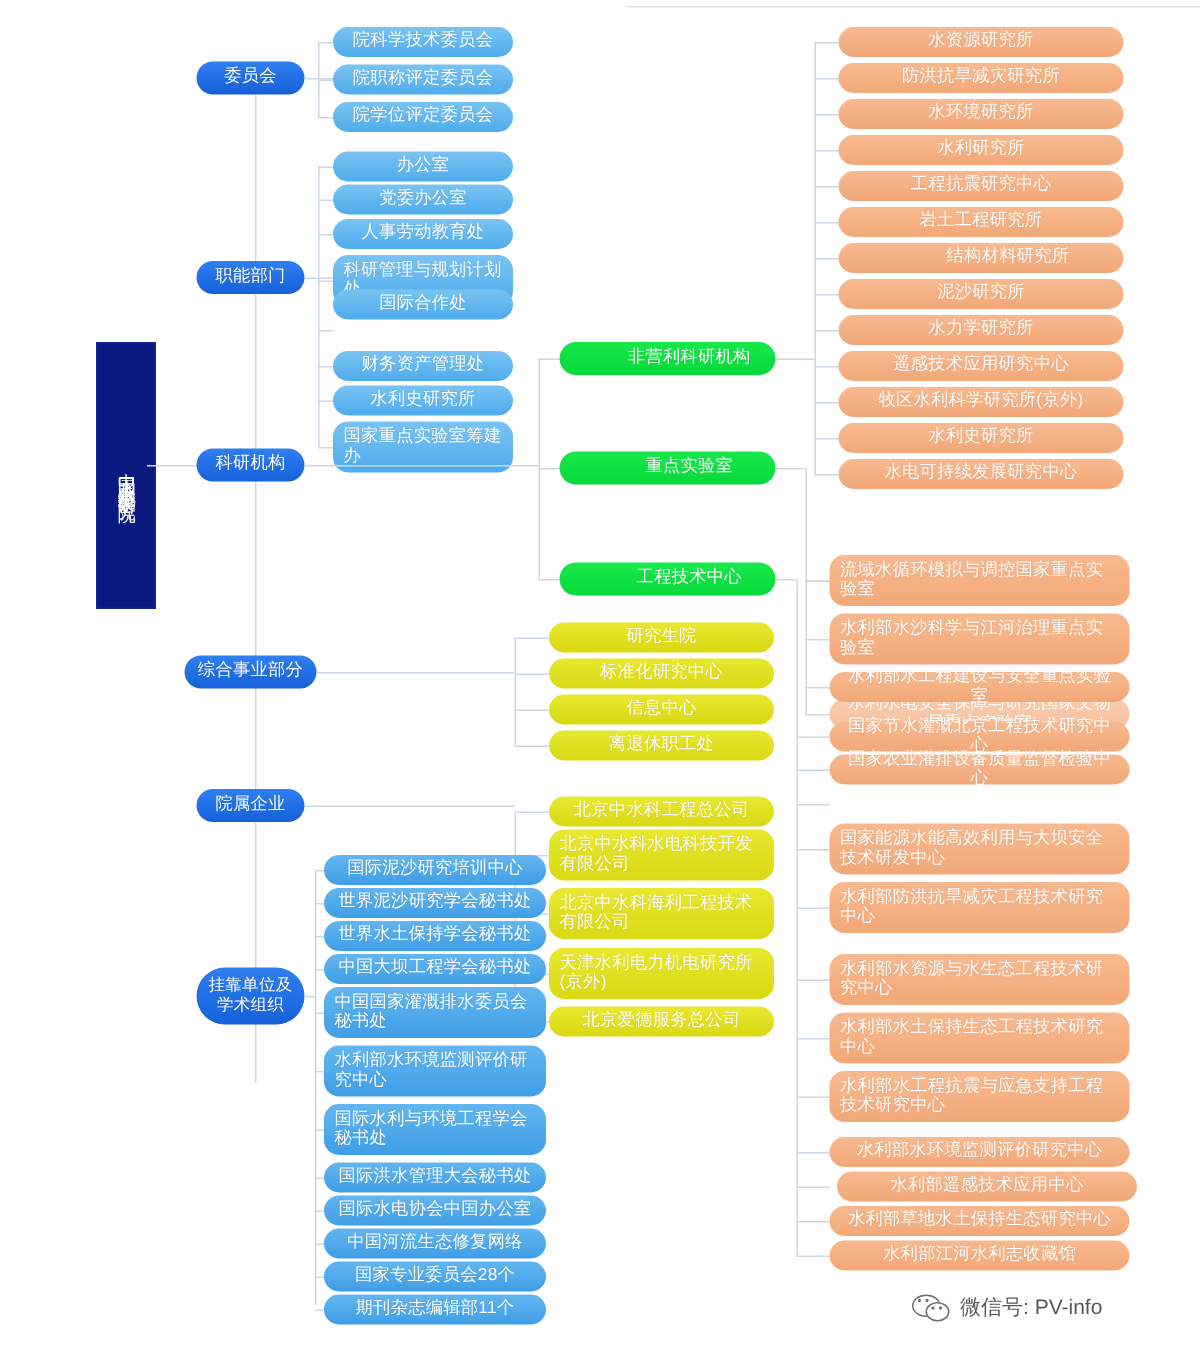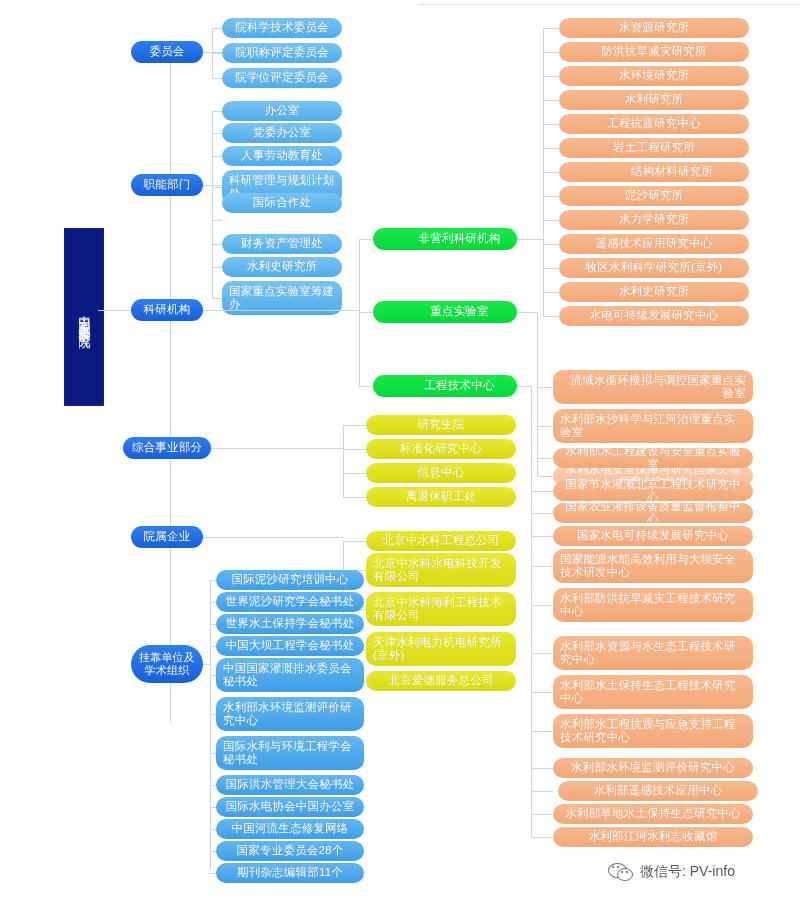--- a/index.html
+++ b/index.html
@@ -148,35 +148,34 @@
     <div class="node orange center" style="left: 559px; top: 258px; width: 190px; height: 20px; font-size: 11.5px; border-radius: 10px;">牧区水利科学研究所(京外)</div>
     <div class="ln" style="left: 543px; top: 292px; width: 16px; height: 1px;"></div>
     <div class="node orange center" style="left: 559px; top: 282px; width: 190px; height: 20px; font-size: 11.5px; border-radius: 10px;">水利史研究所</div>
     <div class="ln" style="left: 543px; top: 316px; width: 16px; height: 1px;"></div>
     <div class="node orange center" style="left: 559px; top: 306px; width: 190px; height: 20px; font-size: 11.5px; border-radius: 10px;">水电可持续发展研究中心</div>
     <div class="ln" style="left: 517px; top: 312px; width: 20px; height: 1px;"></div>
     <div class="ln" style="left: 537px; top: 312px; width: 1px; height: 75px;"></div>
     <div class="ln" style="left: 537px; top: 387px; width: 16px; height: 1px;"></div>
     <div class="ln" style="left: 537px; top: 387px; width: 1px; height: 89px;"></div>
     <div class="ln" style="left: 537px; top: 387px; width: 16px; height: 1px;"></div>
-    <div class="node orange" style="left: 553px; top: 370px; width: 200px; height: 34px; font-size: 11.5px; border-radius: 10px; z-index: 2; opacity: 1; text-align: right;">流域水循环模拟与调控国家重点实验室</div>
+    <div class="node orange" style="left: 553px; top: 370px; width: 200px; height: 34px; font-size: 11.5px; border-radius: 10px; z-index: 2; opacity: 1;">流域水循环模拟与调控国家重点实验室</div>
     <div class="ln" style="left: 537px; top: 426px; width: 16px; height: 1px;"></div>
     <div class="node orange" style="left: 553px; top: 409px; width: 200px; height: 34px; font-size: 11.5px; border-radius: 10px; z-index: 2; opacity: 1;">水利部水沙科学与江河治理重点实验室</div>
     <div class="ln" style="left: 537px; top: 458px; width: 16px; height: 1px;"></div>
     <div class="node orange center" style="left: 553px; top: 448px; width: 200px; height: 20px; font-size: 11.5px; border-radius: 10px; z-index: 2; opacity: 1;">水利部水工程建设与安全重点实验室</div>
     <div class="ln" style="left: 537px; top: 476px; width: 16px; height: 1px;"></div>
     <div class="node orange center" style="left: 553px; top: 466px; width: 200px; height: 20px; font-size: 11.5px; border-radius: 10px; z-index: 1; opacity: 0.72;">水利水电安全保障与研究国家文物局重点实验室</div>
     <div class="ln" style="left: 517px; top: 386px; width: 14px; height: 1px;"></div>
     <div class="ln" style="left: 531px; top: 386px; width: 1px; height: 451px;"></div>
     <div class="ln" style="left: 531px; top: 491px; width: 22px; height: 1px;"></div>
     <div class="node orange center" style="left: 553px; top: 481px; width: 200px; height: 20px; font-size: 11.5px; border-radius: 10px; z-index: 3;">国家节水灌溉北京工程技术研究中心</div>
     <div class="ln" style="left: 531px; top: 513px; width: 22px; height: 1px;"></div>
     <div class="node orange center" style="left: 553px; top: 503px; width: 200px; height: 20px; font-size: 11.5px; border-radius: 10px; z-index: 3;">国家农业灌排设备质量监督检验中心</div>
     <div class="ln" style="left: 531px; top: 536px; width: 22px; height: 1px;"></div>
-    <div class="node orange center" style="left: 553px; top: 526px; width: 200px; height: 20px; font-size: 11.5px; border-radius: 10px; z-index: 3;">国家水电可持续发展研究中心</div>
     <div class="ln" style="left: 531px; top: 566px; width: 22px; height: 1px;"></div>
     <div class="node orange" style="left: 553px; top: 549px; width: 200px; height: 34px; font-size: 11.5px; border-radius: 10px; z-index: 3;">国家能源水能高效利用与大坝安全技术研发中心</div>
     <div class="ln" style="left: 531px; top: 605px; width: 22px; height: 1px;"></div>
     <div class="node orange" style="left: 553px; top: 588px; width: 200px; height: 34px; font-size: 11.5px; border-radius: 10px; z-index: 3;">水利部防洪抗旱减灾工程技术研究中心</div>
     <div class="ln" style="left: 531px; top: 653px; width: 22px; height: 1px;"></div>
     <div class="node orange" style="left: 553px; top: 636px; width: 200px; height: 34px; font-size: 11.5px; border-radius: 10px; z-index: 3;">水利部水资源与水生态工程技术研究中心</div>
     <div class="ln" style="left: 531px; top: 692px; width: 22px; height: 1px;"></div>
     <div class="node orange" style="left: 553px; top: 675px; width: 200px; height: 34px; font-size: 11.5px; border-radius: 10px; z-index: 3;">水利部水土保持生态工程技术研究中心</div>
     <div class="ln" style="left: 531px; top: 731px; width: 22px; height: 1px;"></div>
     <div class="node orange" style="left: 553px; top: 714px; width: 200px; height: 34px; font-size: 11.5px; border-radius: 10px; z-index: 3;">水利部水工程抗震与应急支持工程技术研究中心</div>

